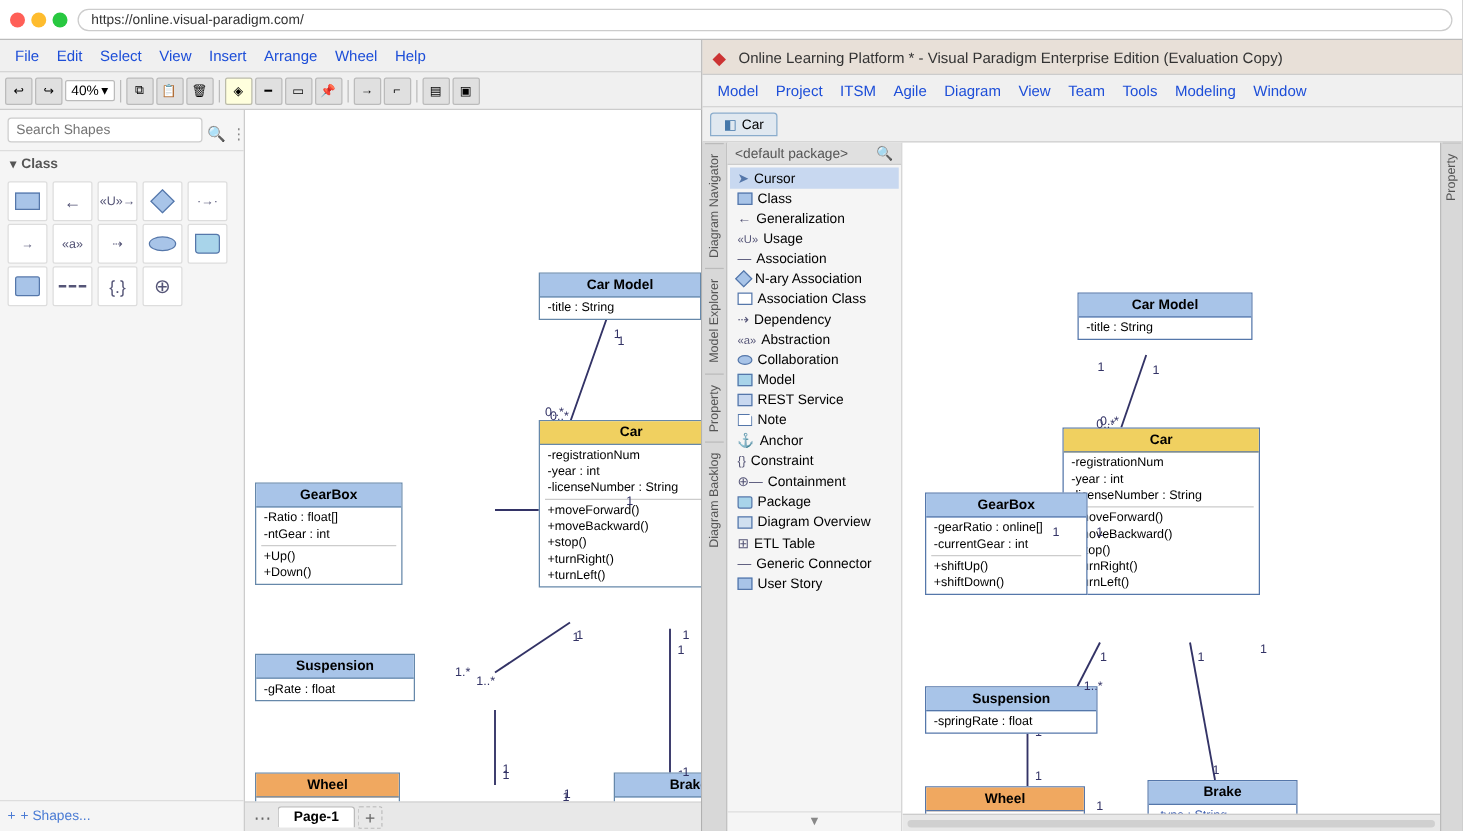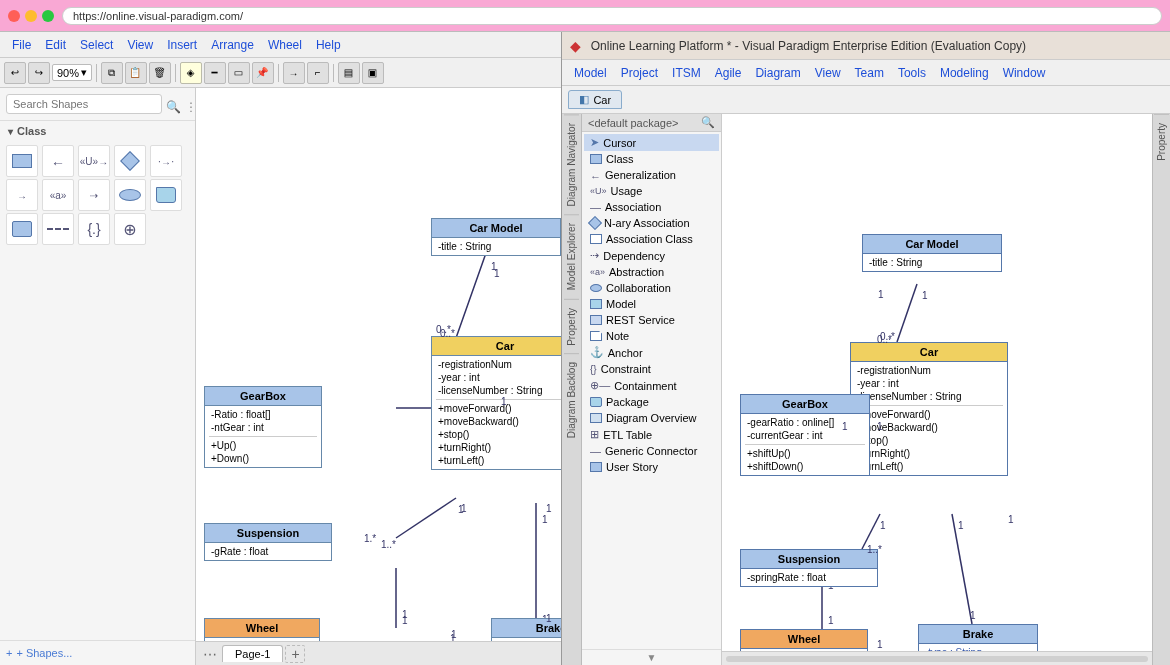--- a/index.html
+++ b/index.html
@@ -1,19 +1,19 @@
 <!DOCTYPE html>
 <html><head>
   <meta charset="utf-8">
   <style>
     * { box-sizing: border-box; margin: 0; padding: 0; }
     body { font-family: Arial, sans-serif; font-size: 12px; background: #c8c8c8; width: 1170px; height: 665px; overflow: hidden; display: flex; flex-direction: column; }
 
     
-    .browser-chrome { background: #f9a8d4; border-bottom: 1px solid #bbb; padding: 4px 8px; display: flex; align-items: center; gap: 8px; height: 32px; }
+    .browser-chrome { background: #ffffff; border-bottom: 1px solid #bbb; padding: 4px 8px; display: flex; align-items: center; gap: 8px; height: 32px; }
     .traffic-lights { display: flex; gap: 5px; }
     .traffic-light { width: 12px; height: 12px; border-radius: 50%; }
     .tl-red { background: #ff5f57; }
     .tl-yellow { background: #febc2e; }
     .tl-green { background: #28c840; }
     .address-bar { flex: 1; background: white; border: 1px solid #ccc; border-radius: 12px; padding: 2px 10px; font-size: 11px; color: #333; }
 
     
     .main-content { display: flex; flex: 1; overflow: hidden; }
 
@@ -40,21 +40,21 @@
     .shapes-search-icon { color: #888; font-size: 12px; }
     .shapes-category { padding: 4px 8px; font-size: 11px; font-weight: bold; color: #555; display: flex; align-items: center; gap: 4px; cursor: pointer; }
     .shapes-category::before { content: "▾"; font-size: 10px; }
     .shapes-grid { display: grid; grid-template-columns: repeat(5, 34px); gap: 2px; padding: 4px 6px; }
     .shape-item { width: 32px; height: 32px; border: 1px solid #ddd; background: white; display: flex; align-items: center; justify-content: center; cursor: pointer; border-radius: 2px; }
     .shapes-footer { margin-top: auto; border-top: 1px solid #ddd; padding: 6px; display: flex; align-items: center; gap: 4px; cursor: pointer; color: #4a7bd4; font-size: 11px; }
 
     
     .diagram-canvas { flex: 1; background: white; position: relative; overflow: hidden; }
     .page-tabs { height: 24px; background: #e8e8e8; border-top: 1px solid #ccc; display: flex; align-items: center; padding: 0 4px; gap: 2px; }
-    .page-tab { padding: 2px 12px; font-size: 11px; background: white; border: 1px solid #bbb; border-bottom: none; border-radius: 3px 3px 0 0; cursor: pointer; }
+    .page-tab { padding: 2px 12px; font-size: 11px; background: white; border: 1px solid #bbb; border-bottom: none; border-radius: 3px 3px 0 0; cursor: pointer; font-weight: bold; }
     .page-tab-add { width: 20px; height: 18px; display: flex; align-items: center; justify-content: center; cursor: pointer; color: #666; border: 1px dashed #bbb; border-radius: 2px; font-size: 14px; }
     .page-dots { width: 20px; height: 18px; display: flex; align-items: center; justify-content: center; cursor: pointer; color: #666; font-size: 14px; }
 
     
     .uml-class { position: absolute; border: 1.5px solid #6688aa; background: white; min-width: 90px; }
     .uml-class-header { background: #a8c4e8; padding: 3px 6px; text-align: center; font-weight: bold; font-size: 11px; border-bottom: 1px solid #6688aa; }
     .uml-class-header.yellow { background: #f0d060; }
     .uml-class-header.orange { background: #f0a860; }
     .uml-class-body { padding: 2px 4px; font-size: 10px; }
     .uml-attr { padding: 1px 2px; }
@@ -141,21 +141,21 @@
       <span class="menu-item">Insert</span>
       <span class="menu-item">Arrange</span>
       <span class="menu-item">Wheel</span>
       <span class="menu-item">Help</span>
     </div>
 
     <div class="toolbar">
       <div class="toolbar-btn">↩</div>
       <div class="toolbar-btn">↪</div>
       <div class="zoom-control">
-        <span>90%</span>
+        <span>40%</span>
         <span>▾</span>
       </div>
       <div class="toolbar-sep"></div>
       <div class="toolbar-btn">⧉</div>
       <div class="toolbar-btn">📋</div>
       <div class="toolbar-btn">🗑</div>
       <div class="toolbar-sep"></div>
       <div class="toolbar-btn" style="background:#ffd;border-color:#bba;">◈</div>
       <div class="toolbar-btn">━</div>
       <div class="toolbar-btn">▭</div>

